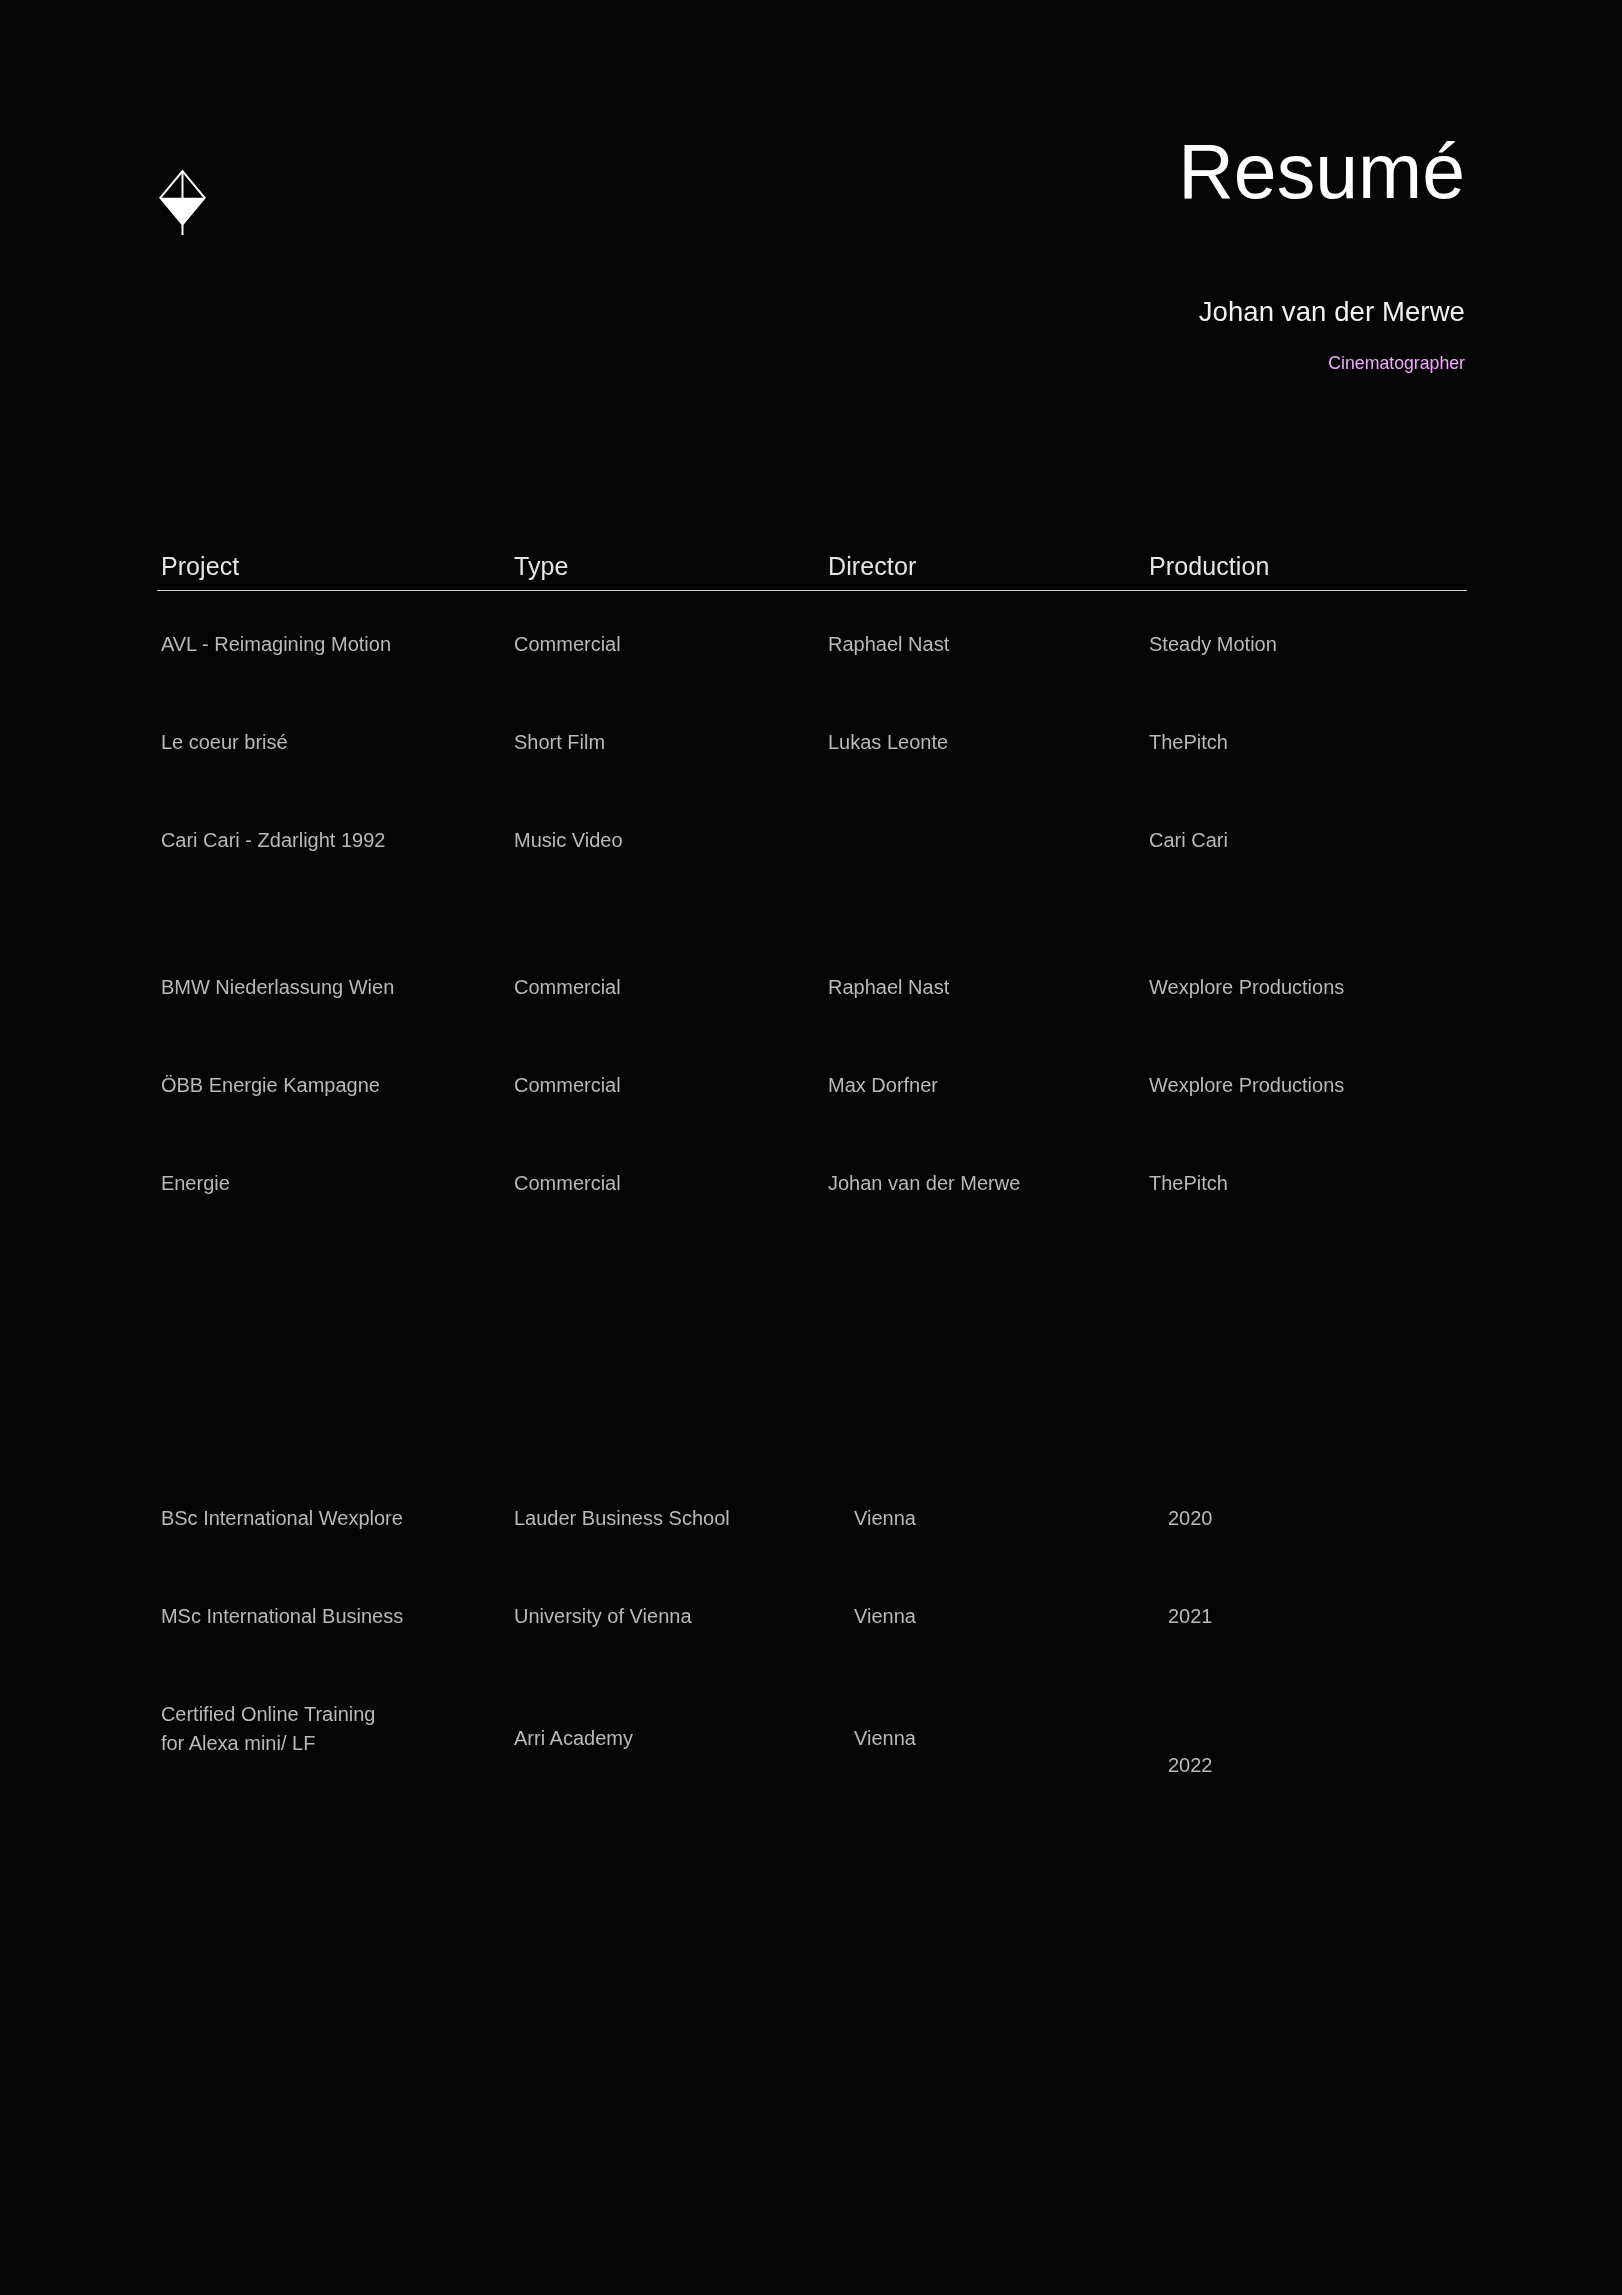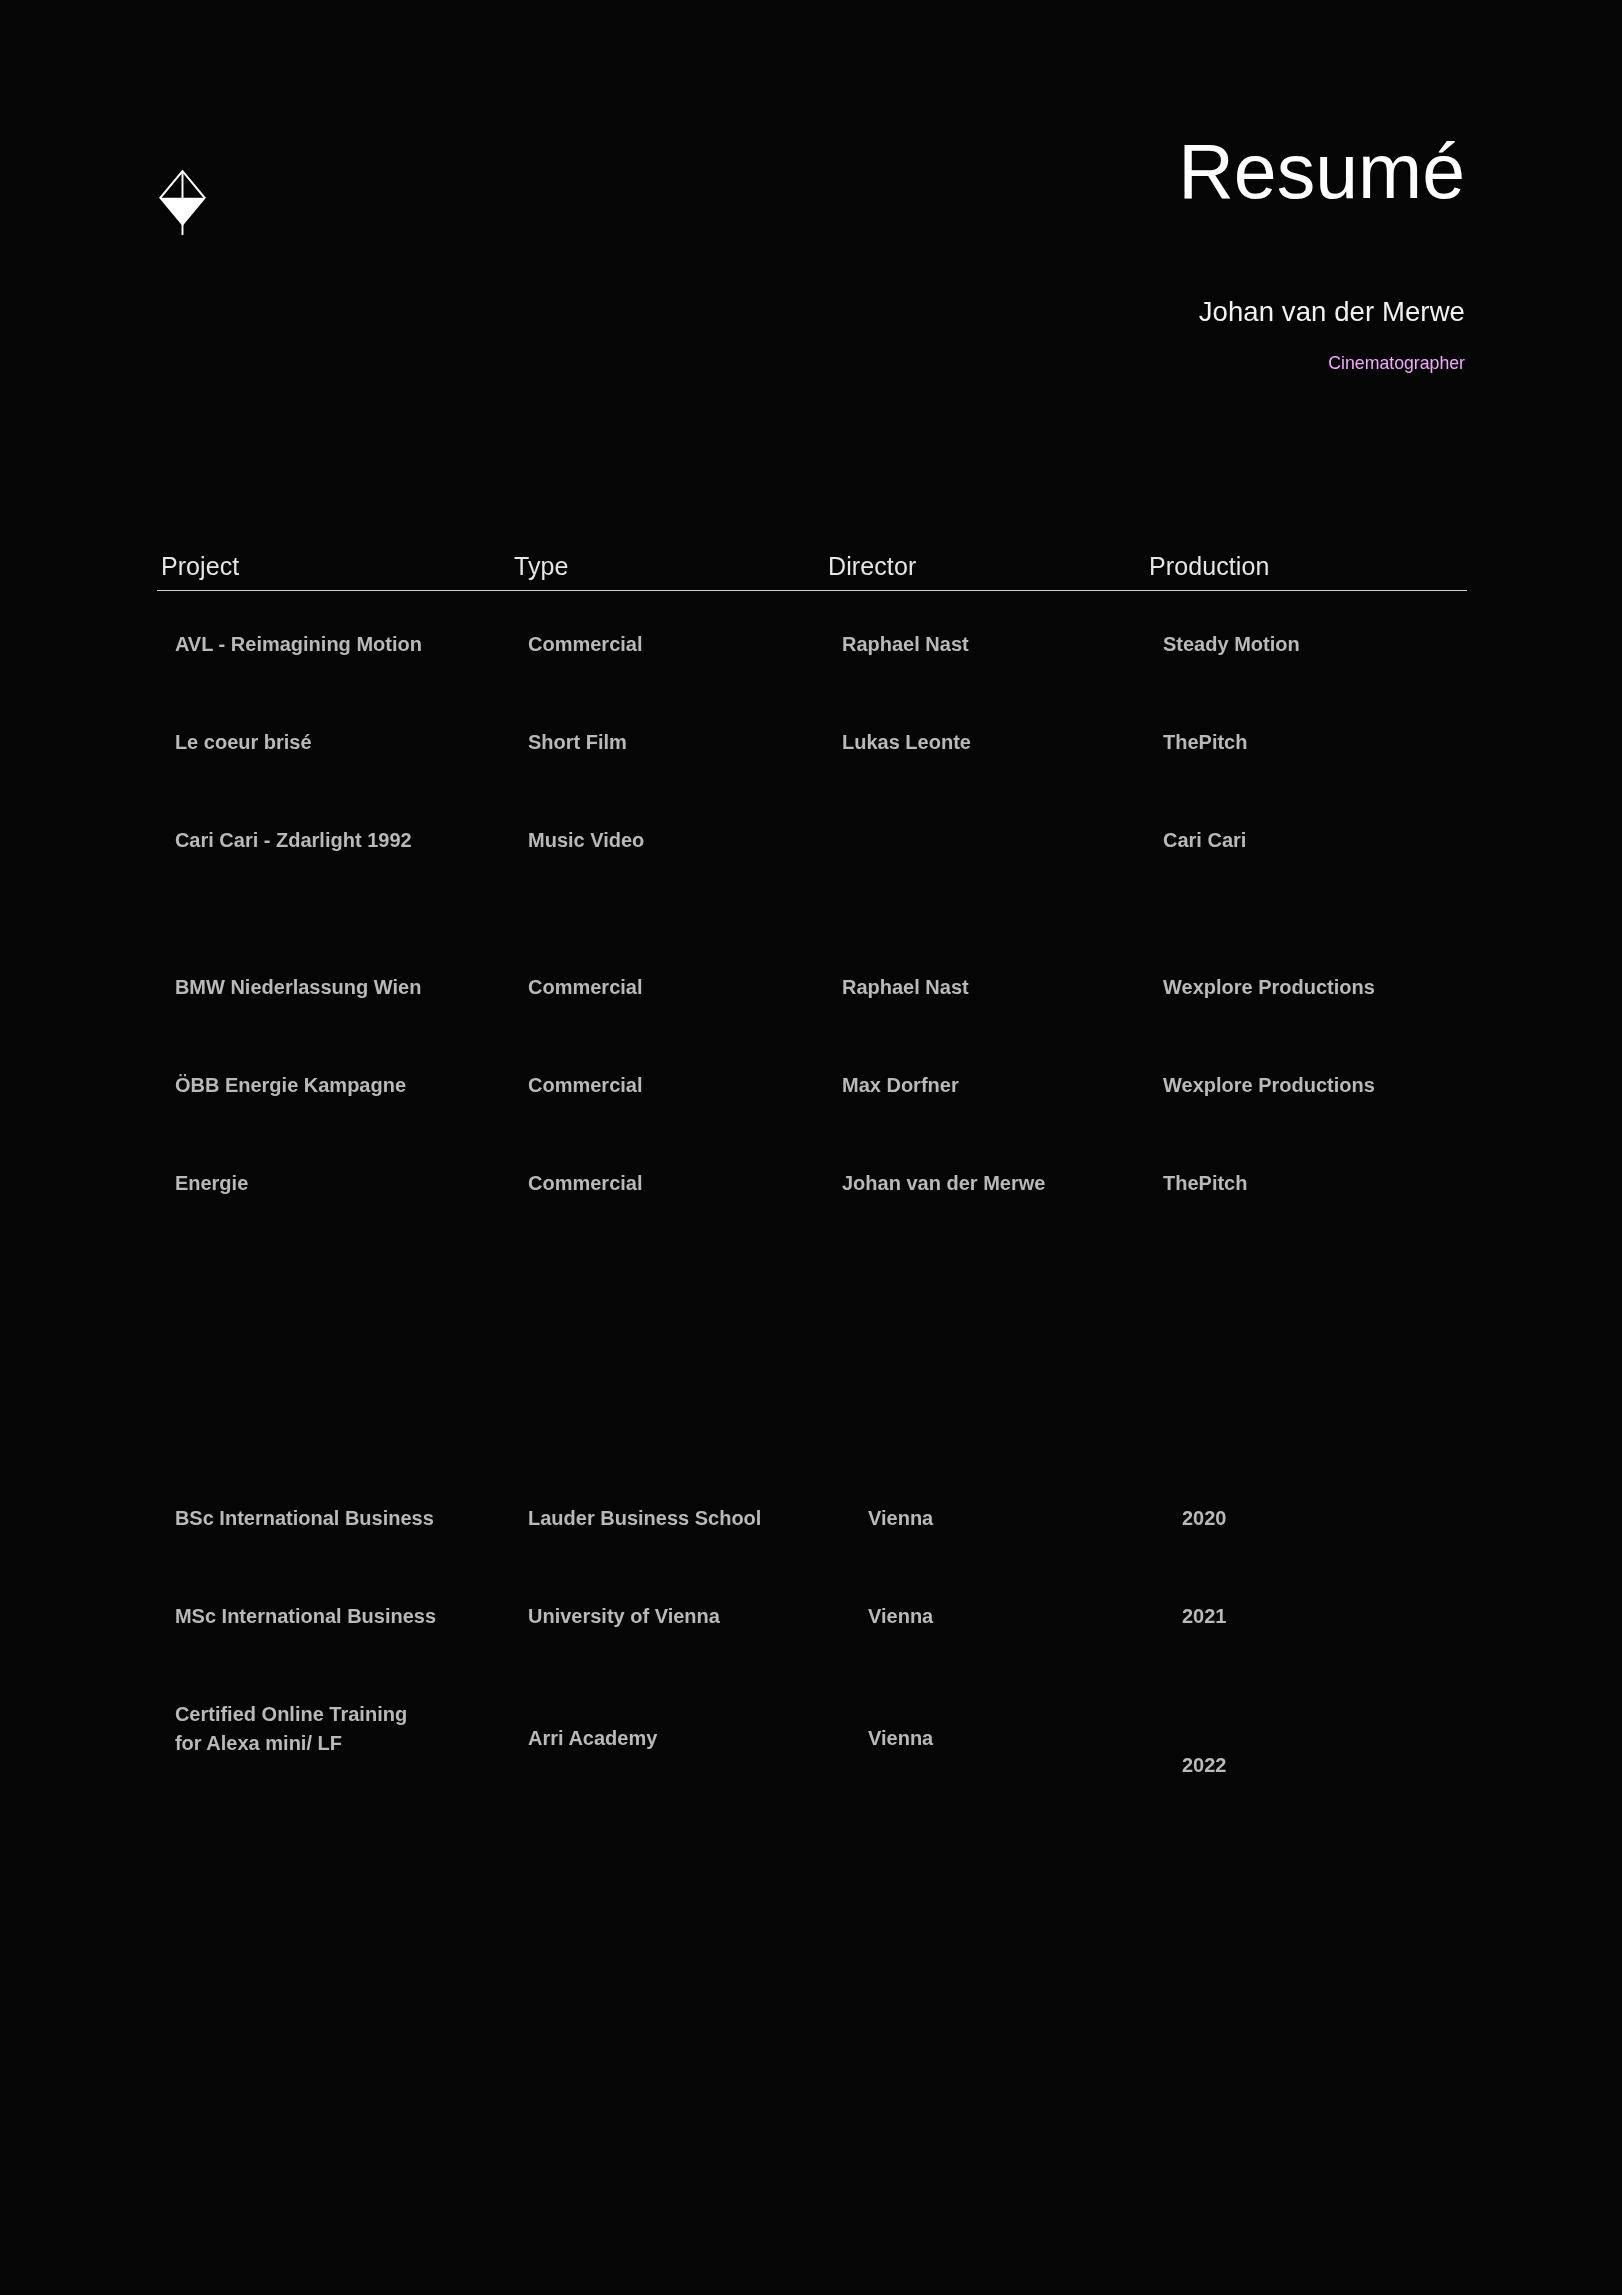--- a/index.html
+++ b/index.html
@@ -93,24 +93,23 @@
   }
 
   .row {
     position: relative;
   }
   .cell {
     position: absolute;
     top: 0;
     font-size: 20px;
     line-height: 29px;
-    font-weight: 700;
+    font-weight: 400;
     color: #b9b9b9;
     white-space: pre-line;
-    margin-left: 14px;
   }
 
   
   .c1 { left: 3.9px;  width: 340px; }
   .c2 { left: 357px; width: 301px; }
   .c3 { left: 671px; width: 301px; }
   .c4 { left: 992px; width: 314px; }
 
   
   .e1 { left: 3.9px;   width: 347px; }
@@ -181,21 +180,21 @@
       <div class="cell c1">Energie</div>
       <div class="cell c2">Commercial</div>
       <div class="cell c3">Johan van der Merwe</div>
       <div class="cell c4">ThePitch</div>
     </div>
   </div>
 
   <div class="table education">
 
     <div class="row" style="height:98px; margin-top:43px;">
-      <div class="cell e1">BSc International Business</div>
+      <div class="cell e1">BSc International Wexplore</div>
       <div class="cell e2">Lauder Business School</div>
       <div class="cell e3">Vienna</div>
       <div class="cell e4">2020</div>
     </div>
 
     <div class="row" style="height:98px;">
       <div class="cell e1">MSc International Business</div>
       <div class="cell e2">University of Vienna</div>
       <div class="cell e3">Vienna</div>
       <div class="cell e4">2021</div>

